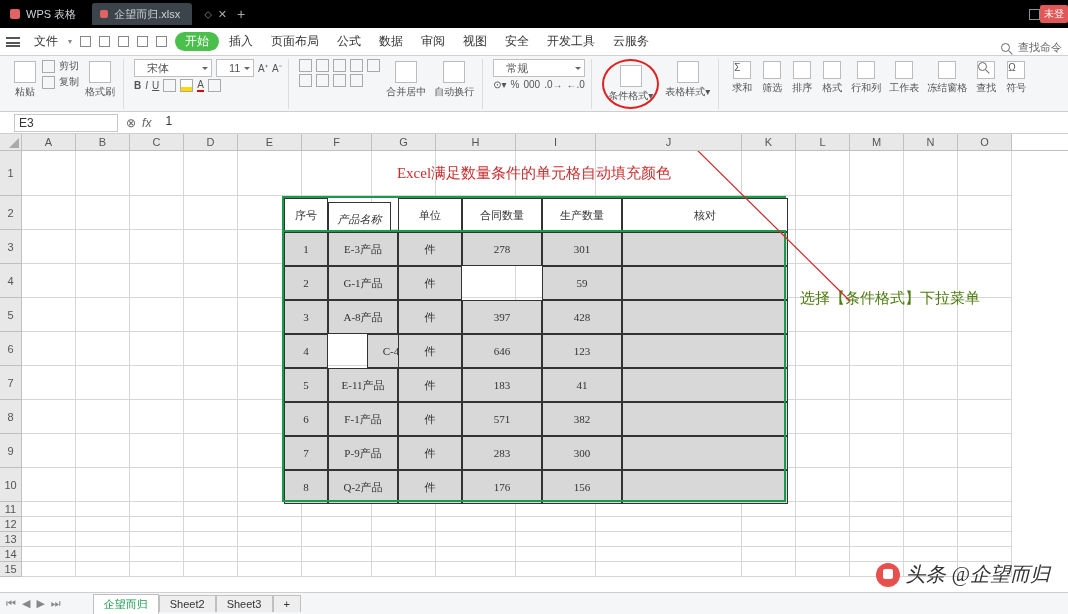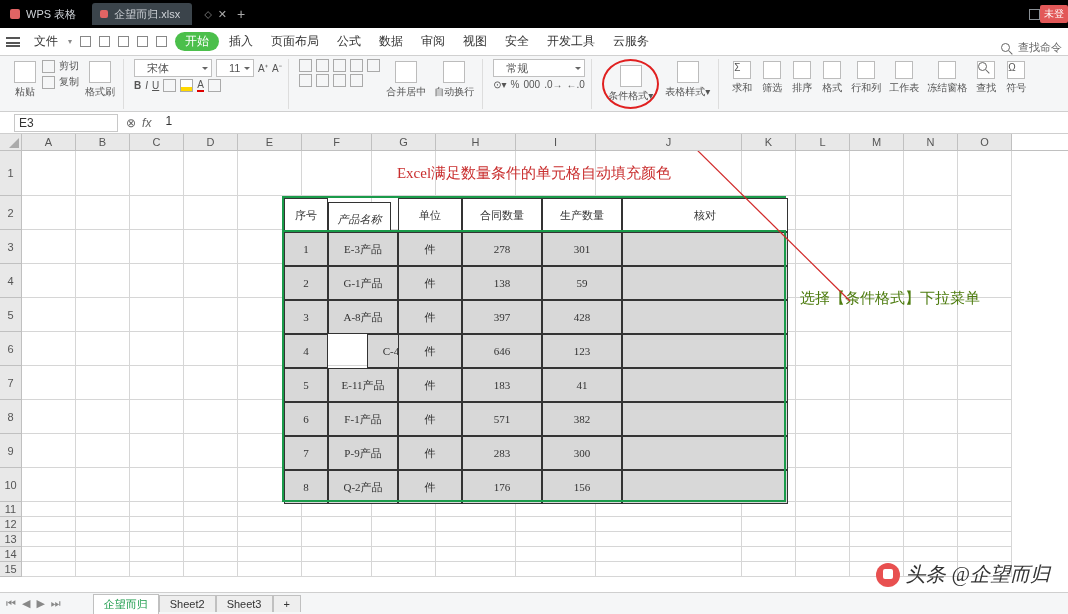--- a/index.html
+++ b/index.html
@@ -529,21 +529,20 @@
       <div class="tcell thead" style="left: 338px; top: 0px; width: 166px; height: 34px;">核对</div>
       <div class="tcell" style="left: 0px; top: 34px; width: 44px; height: 34px;">1</div>
       <div class="tcell" style="left: 44px; top: 34px; width: 70px; height: 34px;">E-3产品</div>
       <div class="tcell" style="left: 114px; top: 34px; width: 64px; height: 34px;">件</div>
       <div class="tcell" style="left: 178px; top: 34px; width: 80px; height: 34px;">278</div>
       <div class="tcell" style="left: 258px; top: 34px; width: 80px; height: 34px;">301</div>
       <div class="tcell" style="left: 338px; top: 34px; width: 166px; height: 34px;"></div>
       <div class="tcell" style="left: 0px; top: 68px; width: 44px; height: 34px;">2</div>
       <div class="tcell" style="left: 44px; top: 68px; width: 70px; height: 34px;">G-1产品</div>
       <div class="tcell" style="left: 114px; top: 68px; width: 64px; height: 34px;">件</div>
-      <div class="tcell" style="left: 178px; top: 68px; width: 80px; height: 34px;">138</div>
       <div class="tcell" style="left: 258px; top: 68px; width: 80px; height: 34px;">59</div>
       <div class="tcell" style="left: 338px; top: 68px; width: 166px; height: 34px;"></div>
       <div class="tcell" style="left: 0px; top: 102px; width: 44px; height: 34px;">3</div>
       <div class="tcell" style="left: 44px; top: 102px; width: 70px; height: 34px;">A-8产品</div>
       <div class="tcell" style="left: 114px; top: 102px; width: 64px; height: 34px;">件</div>
       <div class="tcell" style="left: 178px; top: 102px; width: 80px; height: 34px;">397</div>
       <div class="tcell" style="left: 258px; top: 102px; width: 80px; height: 34px;">428</div>
       <div class="tcell" style="left: 338px; top: 102px; width: 166px; height: 34px;"></div>
       <div class="tcell" style="left: 0px; top: 136px; width: 44px; height: 34px;">4</div>
       <div class="tcell" style="left: 44px; top: 136px; width: 70px; height: 34px; margin-left: 39px;">C-4产品</div>

